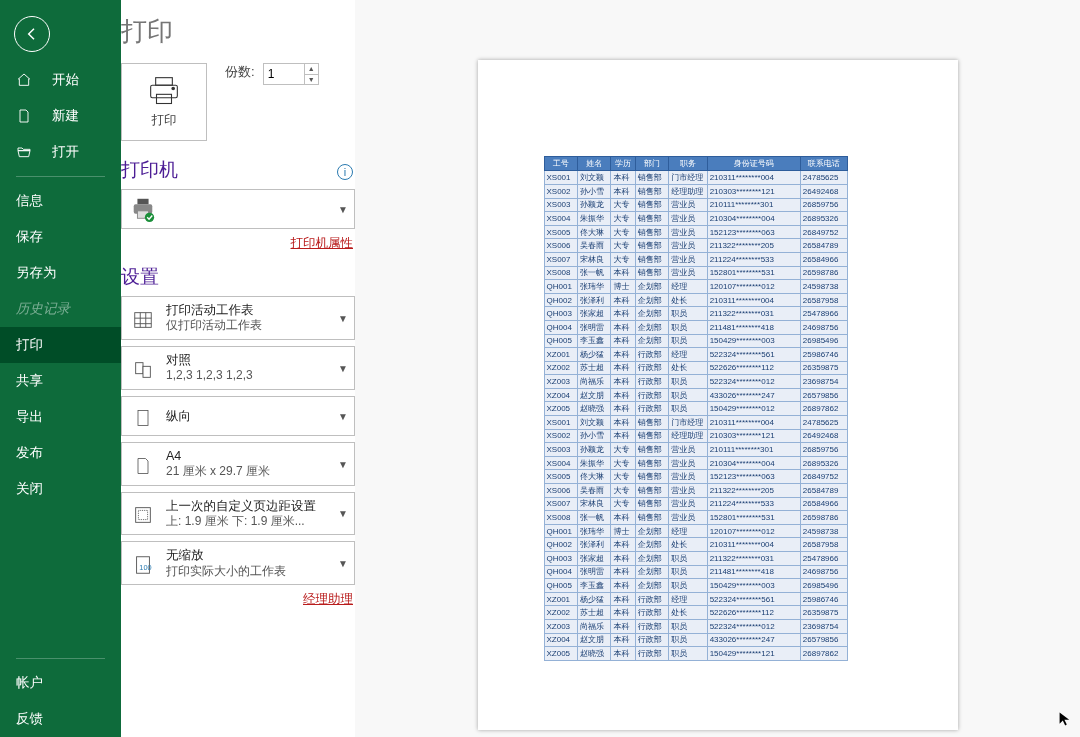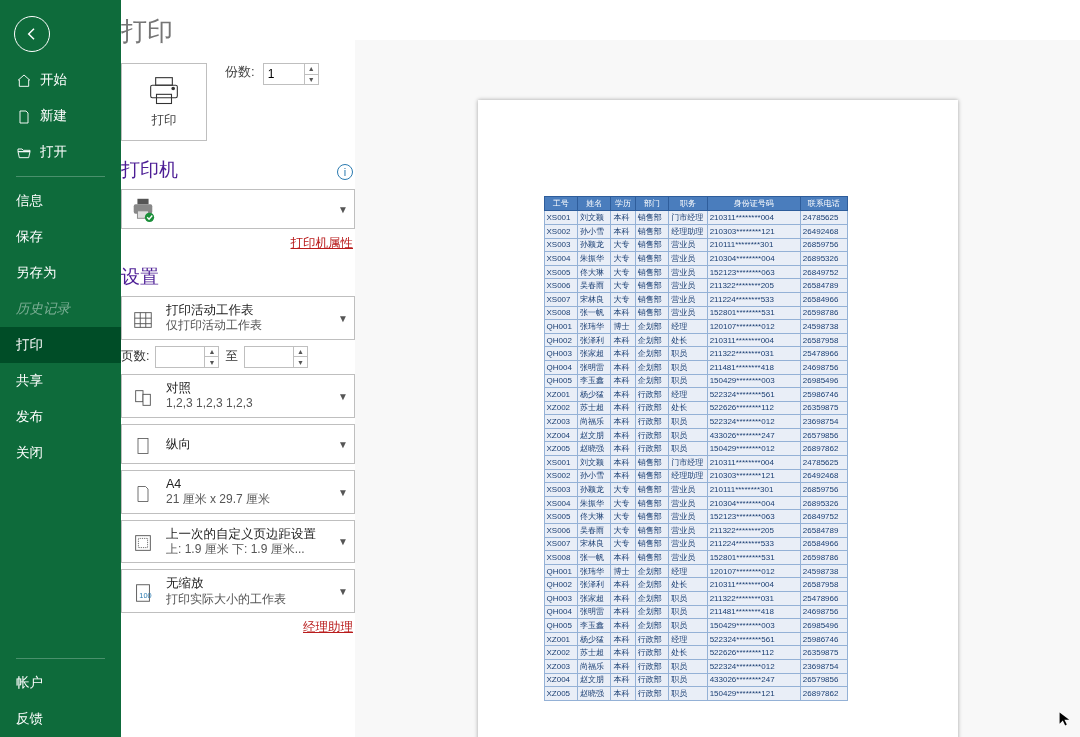--- a/index.html
+++ b/index.html
@@ -1,21 +1,21 @@
 <!DOCTYPE html>
 <html><head>
 <meta charset="utf-8">
 <style>
 * { box-sizing: border-box; margin: 0; padding: 0; font-family: "Microsoft YaHei", "Segoe UI", sans-serif; }
 html, body { width: 1080px; height: 737px; overflow: hidden; background: #fff; }
 .root { display: flex; height: 737px; }
 .sidebar { width: 121px; background: #0e6b3b; color: #fff; display: flex; flex-direction: column; padding-top: 12px; }
 .back-btn { width: 36px; height: 36px; border: 1.5px solid #fff; border-radius: 50%; margin: 4px 0 10px 14px; display:flex; align-items:center; justify-content:center; cursor:pointer; }
 .back-btn svg { width:16px; height:16px; fill:none; stroke:#fff; stroke-width:2.2; }
-.nav-item { display:flex; align-items:flex-end; gap:8px; padding: 9px 16px; font-size: 13.5px; cursor:pointer; }
+.nav-item { display:flex; align-items:center; gap:20px; padding: 9px 16px; font-size: 13.5px; cursor:pointer; }
 .nav-item.sel { background:#004d27; }
 .nav-item.dim { color: rgba(255,255,255,.45); font-style: italic; }
 .nav-icon { width:16px; height:16px; stroke:#fff; fill:none; stroke-width:1.4; flex-shrink:0; }
 .nav-sep { height:1px; background: rgba(255,255,255,.25); margin:6px 16px; }
 .spacer { flex:1; }
 
 .main { flex:1; display:flex; }
 .settings-pane { width: 234px; padding: 14px 0 0 0; }
 .page-title { font-size: 26px; color:#757575; font-weight:400; padding:0 0 14px 0; }
 
@@ -41,21 +41,21 @@
 .dd .line1 { font-size:12.5px; color:#222; white-space:nowrap; overflow:hidden; text-overflow:ellipsis; }
 .dd .line2 { font-size:12px; color:#555; white-space:nowrap; overflow:hidden; text-overflow:ellipsis; }
 .dd .chev { position:absolute; right:6px; top:50%; transform:translateY(-50%); font-size:10px; color:#555; }
 
 .link-right { text-align:right; font-size:12.5px; color:#b91c1c; text-decoration:underline; padding:0 2px 10px 0; cursor:pointer; }
 
 .pages-row { display:flex; align-items:center; gap:6px; margin-bottom:6px; font-size:12.5px; color:#333; }
 .pages-row .pin { width:64px; height:22px; border:1px solid #bfbfbf; position:relative; }
 .pages-row .pin input { border:none; outline:none; width:48px; height:100%; padding:0 4px; font-size:12px; }
 
-.preview-pane { flex:1; background:#f8f8f8; display:flex; align-items:flex-start; justify-content:center; padding-top:60px;margin-top:40px; }
+.preview-pane { flex:1; background:#f8f8f8; display:flex; align-items:flex-start; justify-content:center; padding-top:60px; }
 .page-shadow { width:480px; height:670px; background:#fff; box-shadow:0 0 4px rgba(0,0,0,.35); padding:96px 50px 30px 66px; }
 .sheet { width:304px; }
 .sheet table { border-collapse:collapse; width:100%; table-layout:fixed; font-size:8px; }
 .sheet th { background:#4a7dbd; color:#fff; border:1px solid #2e5d9b; padding:1.2px 2px; font-weight:400; white-space:nowrap; overflow:hidden; }
 .sheet td { border:1px solid #94b1d6; padding:0.8px 2px; color:#1a3e72; white-space:nowrap; overflow:hidden; background:#e9eef7; }
 .sheet col.c1{width:33px}.sheet col.c2{width:33px}.sheet col.c3{width:24px}.sheet col.c4{width:33px}.sheet col.c5{width:38px}.sheet col.c6{width:92px}.sheet col.c7{width:46px}
 .cursor { position:absolute; right:6px; bottom:6px; }
 .cursor svg { width:16px; height:16px; fill:#000; }
 </style>
 </head>
@@ -102,20 +102,23 @@
         <div class="nav-item dim">
           <span>历史记录</span>
         </div>
         <div class="nav-item sel">
           <span>打印</span>
         </div>
         <div class="nav-item">
           <span>共享</span>
         </div>
         <div class="nav-item">
+          <span>导出</span>
+        </div>
+        <div class="nav-item">
           <span>发布</span>
         </div>
         <div class="nav-item">
           <span>关闭</span>
         </div>
       </div>
     <div class="spacer"></div>
     <div class="nav-sep"></div>
     <div id="nav3">
         <div class="nav-item">
@@ -180,32 +183,20 @@
               <path d="M3 10h18M3 16h18M9 4v16M15 4v16"></path>
             </svg>
           </div>
         <div class="dd-texts">
             <span class="line1">打印活动工作表</span>
             <span class="line2">仅打印活动工作表</span>
           </div>
         <span class="chev">▼</span>
       </div>
 
-      <div class="pages-row">
-        <span>页数:</span>
-        <div class="pin"><input style=""><div class="spin">
-              <div>▲</div>
-              <div>▼</div>
-            </div></div>
-        <span>至</span>
-        <div class="pin"><input style=""><div class="spin">
-              <div>▲</div>
-              <div>▼</div>
-            </div></div>
-      </div>
 
       <div class="dd">
         <div class="dd-icon">
             <svg viewBox="0 0 24 24" width="22" height="22" stroke="#555" fill="#fff">
               <rect x="4" y="4" width="8" height="12"></rect>
               <rect x="12" y="8" width="8" height="12"></rect>
             </svg>
           </div>
         <div class="dd-texts">
             <span class="line1">对照</span>

